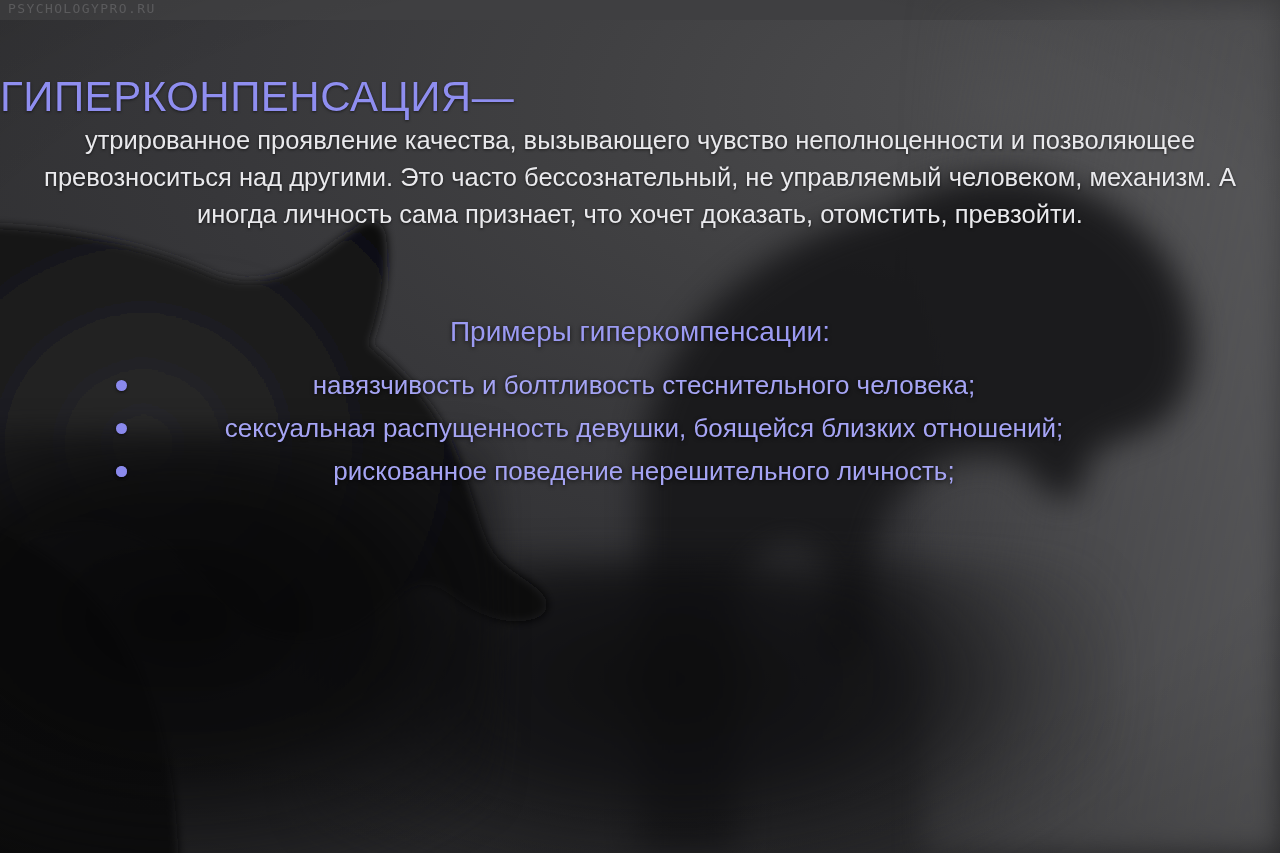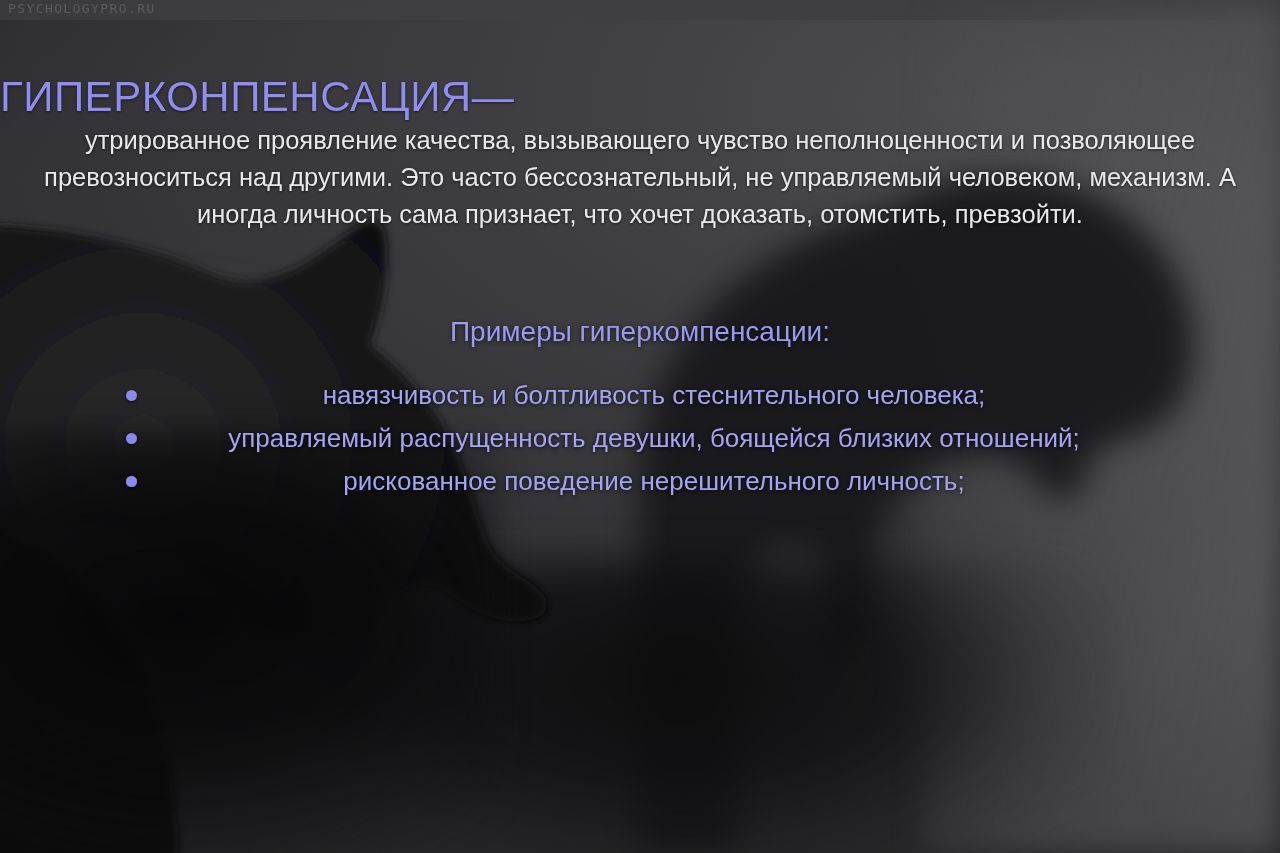--- a/index.html
+++ b/index.html
@@ -132,21 +132,21 @@
     line-height: 36px;
     color: #9b9af2;
     text-shadow: 0 1px 4px rgba(0,0,0,.7);
   }
 
   ul.examples {
     position: absolute;
     top: 360px;
     left: 60px;
     width: 1160px;
-    margin: 14px;
+    margin: 4px;
     padding: 0;
     list-style: none;
   }
   ul.examples > li {
     position: relative;
     text-align: center;
     font-size: 26px;
     line-height: 43px;
     color: #a5a4f4;
     text-shadow: 0 1px 4px rgba(0,0,0,.75);
@@ -241,21 +241,21 @@
 
     <div class="examples-heading">Примеры гиперкомпенсации:</div>
 
     <ul class="examples">
       <li>
         <span class="bullet"></span>
         <span>навязчивость и болтливость стеснительного человека;</span>
       </li>
       <li>
         <span class="bullet"></span>
-        <span>управляемый распущенность девушки, боящейся близких отношений;</span>
+        <span>сексуальная распущенность девушки, боящейся близких отношений;</span>
       </li>
       <li>
         <span class="bullet"></span>
       </li>
       <li>
         <span class="bullet"></span>
         <span>рискованное поведение нерешительного личность;</span>
       </li>
     </ul>
 

